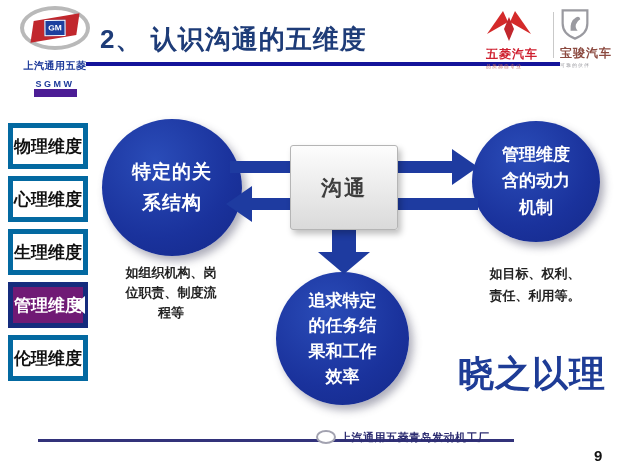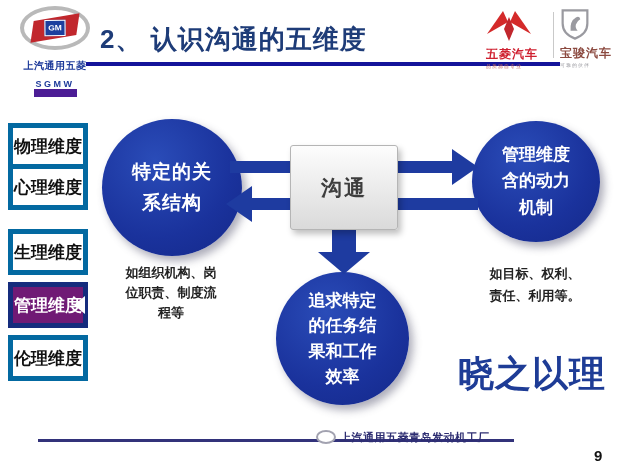--- a/index.html
+++ b/index.html
@@ -97,21 +97,21 @@
       <path d="M3,2 H31 V17 Q31,29 17,34 Q3,29 3,17 Z" fill="none" stroke="#9a9aa0" stroke-width="2.5"></path>
       <path d="M12,25 Q11,14 18,10 Q22,8 23,12 Q19,14 18,18 Q17,22 20,25 Z" fill="#9a9aa0"></path>
     </svg>
     <div class="brand-name-gray">宝骏汽车</div>
     <div class="brand-tagline-gray">可靠的伙伴</div>
   </div>
 
   <div class="side-item" style="top:123px">
     <span>物理维度</span>
   </div>
-  <div class="side-item" style="top:164px">
+  <div class="side-item" style="top:176px">
     <span>心理维度</span>
   </div>
   <div class="side-item" style="top:229px">
     <span>生理维度</span>
   </div>
   <div class="side-item active" style="top:282px">
     <span>管理维度</span>
     <span class="notch"></span>
   </div>
   <div class="side-item" style="top:335px">

